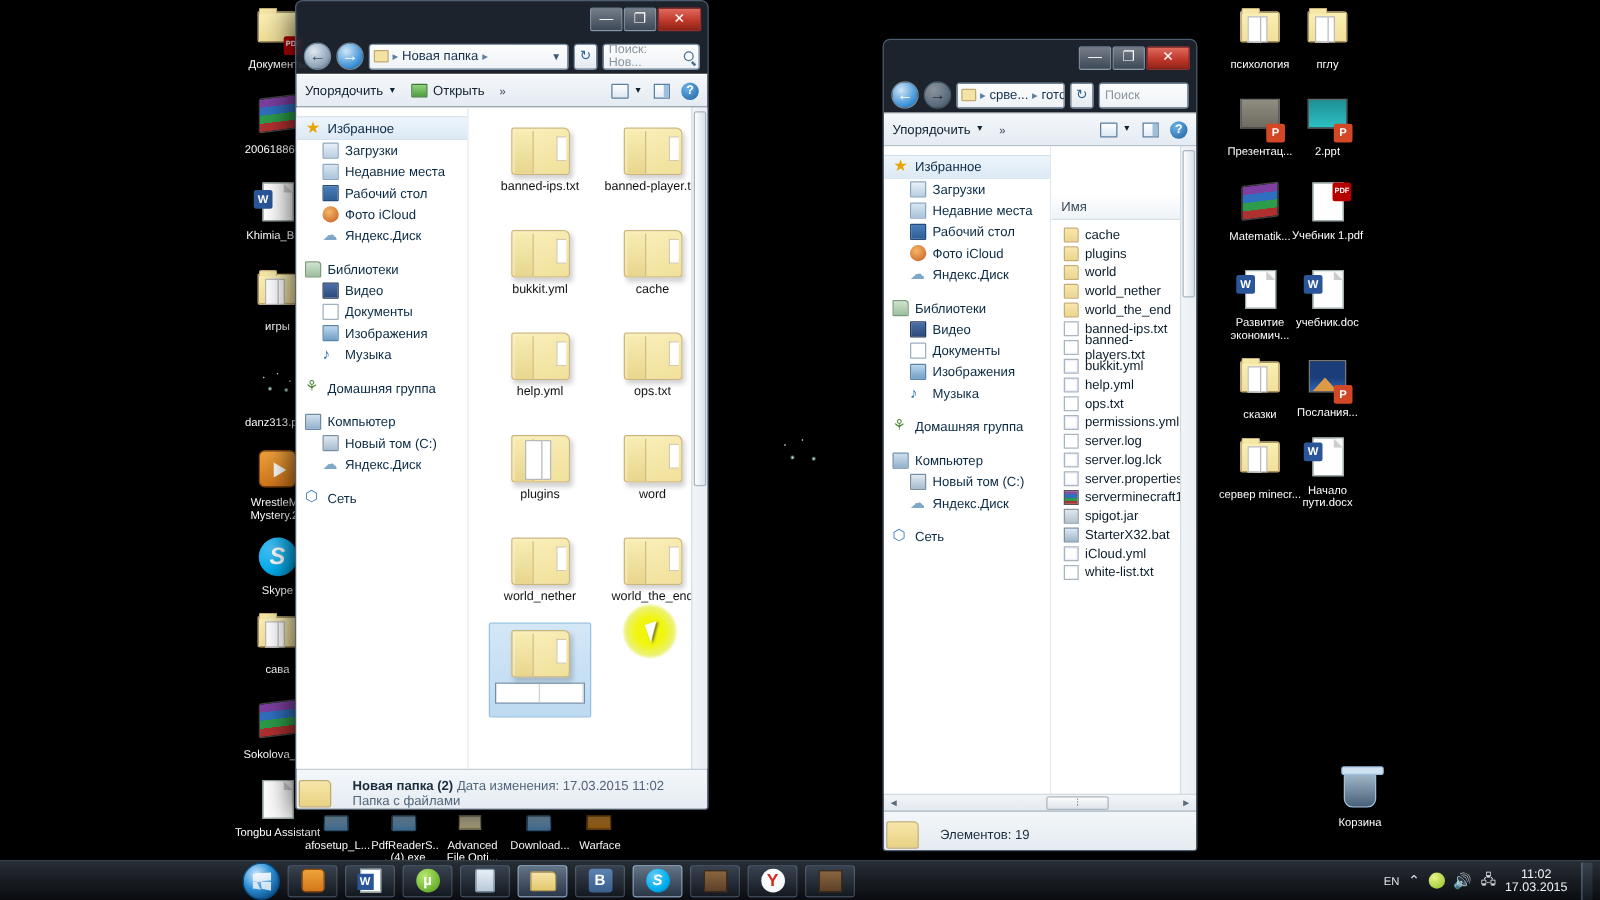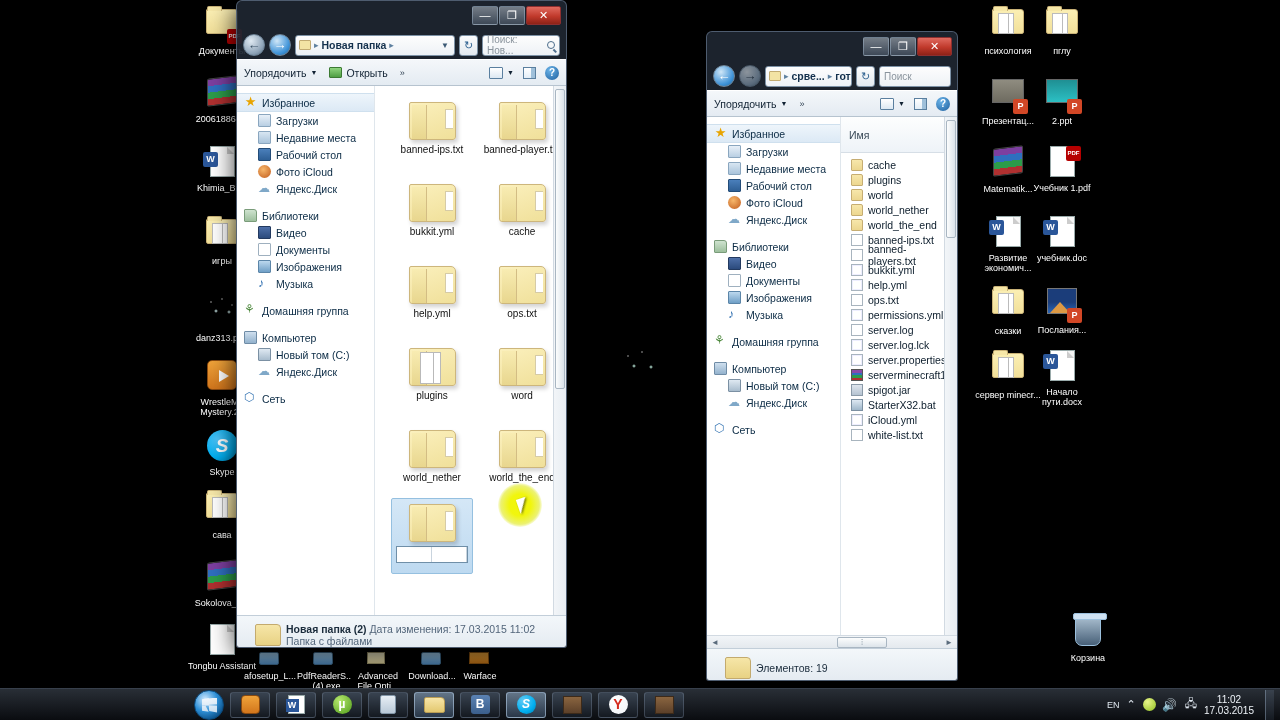--- a/index.html
+++ b/index.html
@@ -137,21 +137,21 @@
   .addr{
     flex:1;height:21px;border:1px solid #7d92a6;border-radius:3px;
     background:linear-gradient(#fdfdfd,#eef2f6);
     display:flex;align-items:center;padding:0 3px;gap:3px;
     font-size:10.5px;color:#17324d;overflow:hidden;white-space:nowrap;
   }
   .addr .fold{
     width:12px;height:10px;background:#f3e3a4;border:1px solid #c2ab72;border-radius:1px;
     flex:0 0 auto;
   }
-  .crumb{color:#14314d;font-weight:bold;}
+  .crumb{color:#14314d;}
   .sep{color:#5d7f9e;font-size:9px;}
   .addr .caret{margin-left:auto;color:#3c5a75;font-size:8px;padding-right:2px;}
   .refresh{
     width:19px;height:21px;border:1px solid #7d92a6;border-radius:3px;
     background:linear-gradient(#fbfcfd,#e3e9ef);color:#2b5f8e;
     font-size:11px;line-height:19px;text-align:center;
   }
   .search{
     width:72px;height:21px;border:1px solid #7d92a6;border-radius:3px;
     background:linear-gradient(#fdfdfd,#eef2f6);
@@ -202,23 +202,23 @@
   .ni.img{background:linear-gradient(#bcd8ee,#6f9fc6);border:1px solid #5b85a8;}
   .ni.mus{background:none;color:#2f6fb0;font-size:12px;line-height:12px;}
   .ni.home{background:none;color:#4f8a3f;font-size:12px;line-height:11px;}
   .ni.comp{background:linear-gradient(#cfdfee,#93b2cd);border:1px solid #6f8ca6;}
   .ni.drive{background:linear-gradient(#dfe9f2,#a8bccd);border:1px solid #7b90a3;}
   .ni.net{background:none;color:#3a78b5;font-size:12px;line-height:11px;}
 
   
   .listpane{flex:1;background:#fff;position:relative;overflow:hidden;}
   .colhdr{
-    height:36px;border-bottom:1px solid #d6dee6;
+    height:19px;border-bottom:1px solid #d6dee6;
     background:linear-gradient(#fdfefe,#eef3f8);
-    font-size:10.5px;color:#3a4a58;display:flex;align-items:center;padding-left:8px;
+    font-size:10.5px;color:#3a4a58;display:flex;align-items:center;padding-left:8px;margin-top:40px;
   }
   .frow{display:flex;align-items:center;gap:5px;height:15px;padding-left:10px;font-size:10.5px;color:#0b1c2b;}
   .fi{width:12px;height:12px;flex:0 0 auto;}
   .fi.folder{background:linear-gradient(#f7e7ab,#ecd68f);border:1px solid #c6ad72;border-radius:1px 2px 1px 1px;}
   .fi.txt{background:#fff;border:1px solid #a8b4be;}
   .fi.yml{background:#fff;border:1px solid #a8b4be;box-shadow:inset 0 0 0 1px #eef;}
   .fi.rar{background:linear-gradient(#8a4aa8 0 25%,#2f6fbf 25% 50%,#2c9c4a 50% 75%,#b03030 75%);border:1px solid #555;}
   .fi.jar{background:linear-gradient(#dfe6ee,#b5c3d1);border:1px solid #8b9aa8;}
   .fi.bat{background:linear-gradient(#dde8f2,#9fb7ca);border:1px solid #7c90a2;}
 
@@ -256,21 +256,21 @@
   .renamebox i{flex:1;border-right:1px solid #c9d4de;}
   .tile.txtsel .sheet{
     width:41px;height:52px;margin:0 auto 4px;background:#fff;border:1px solid #b9c2cb;
     background-image:repeating-linear-gradient(#fff 0 3px,#e3e8ee 3px 4px);
     box-shadow:2px 2px 4px rgba(0,0,0,.15);
   }
 
   .statusbar{
     height:38px;background:linear-gradient(#f3f7fa,#e2e9f0);
     border-top:1px solid #c2ced9;display:flex;align-items:center;
-    gap:5px;padding:0 18px;font-size:10.5px;color:#1b2c3c;
+    gap:17px;padding:0 2px;font-size:10.5px;color:#1b2c3c;
   }
   .sb-folder{width:26px;height:22px;background:linear-gradient(#f6e6a8,#e8d284);border:1px solid #c3aa6e;border-radius:2px 4px 2px 2px;flex:0 0 auto;}
   .sb-strong{font-weight:bold;}
   .sb-dim{color:#52657a;}
 
   .hscroll{
     height:13px;background:linear-gradient(#f2f5f8,#e4e9ee);
     border-top:1px solid #d2dae2;display:flex;align-items:center;
     font-size:8px;color:#5a6b7c;
   }

